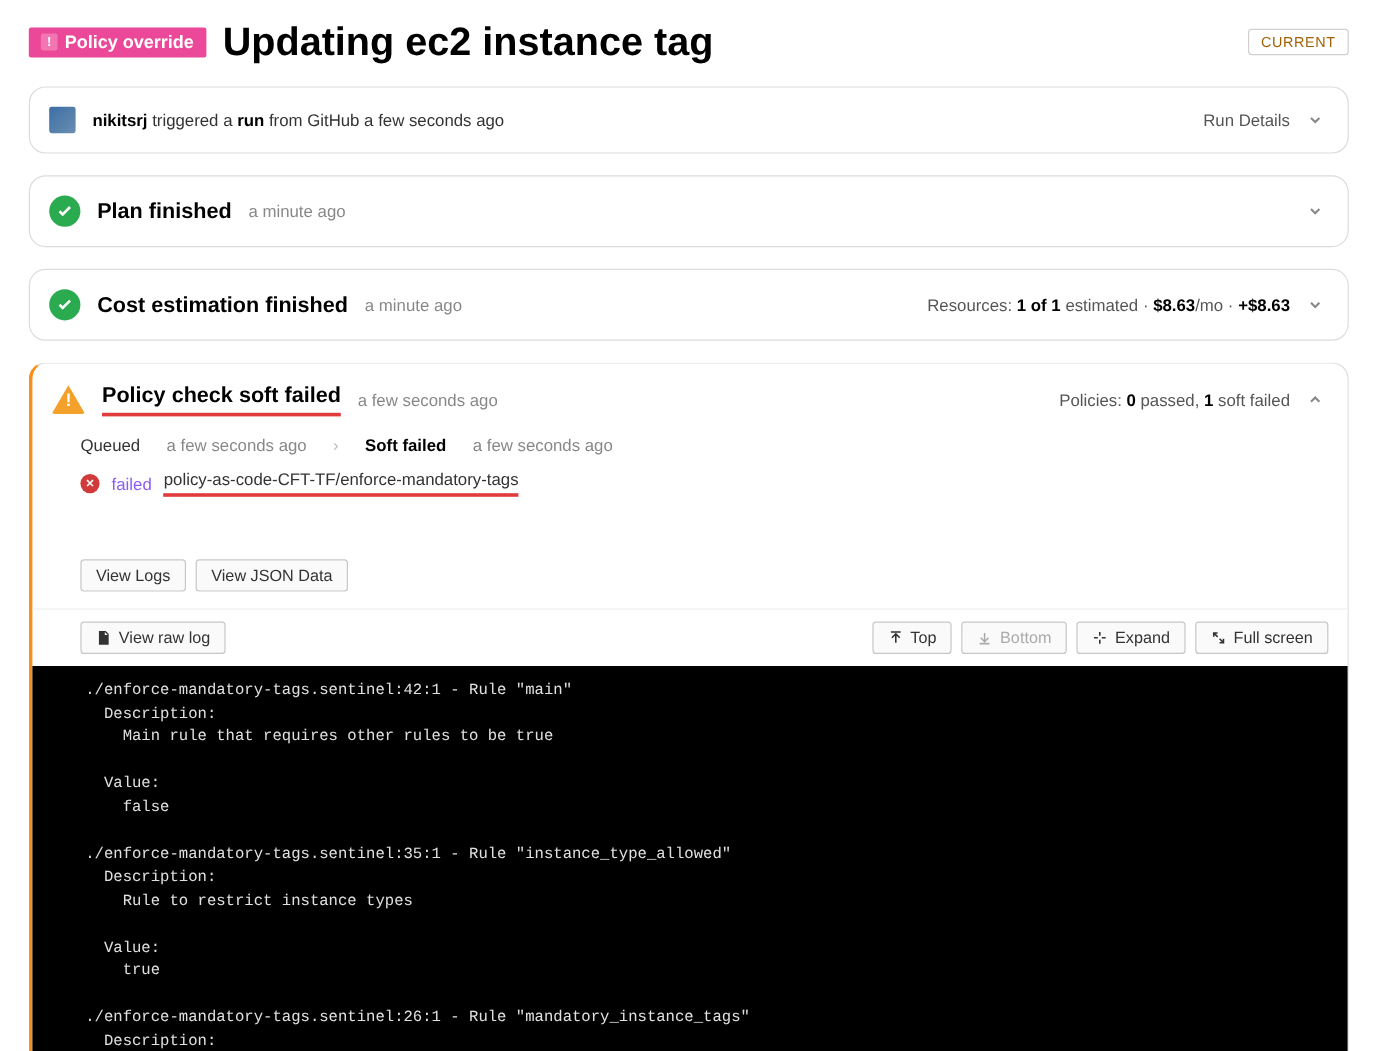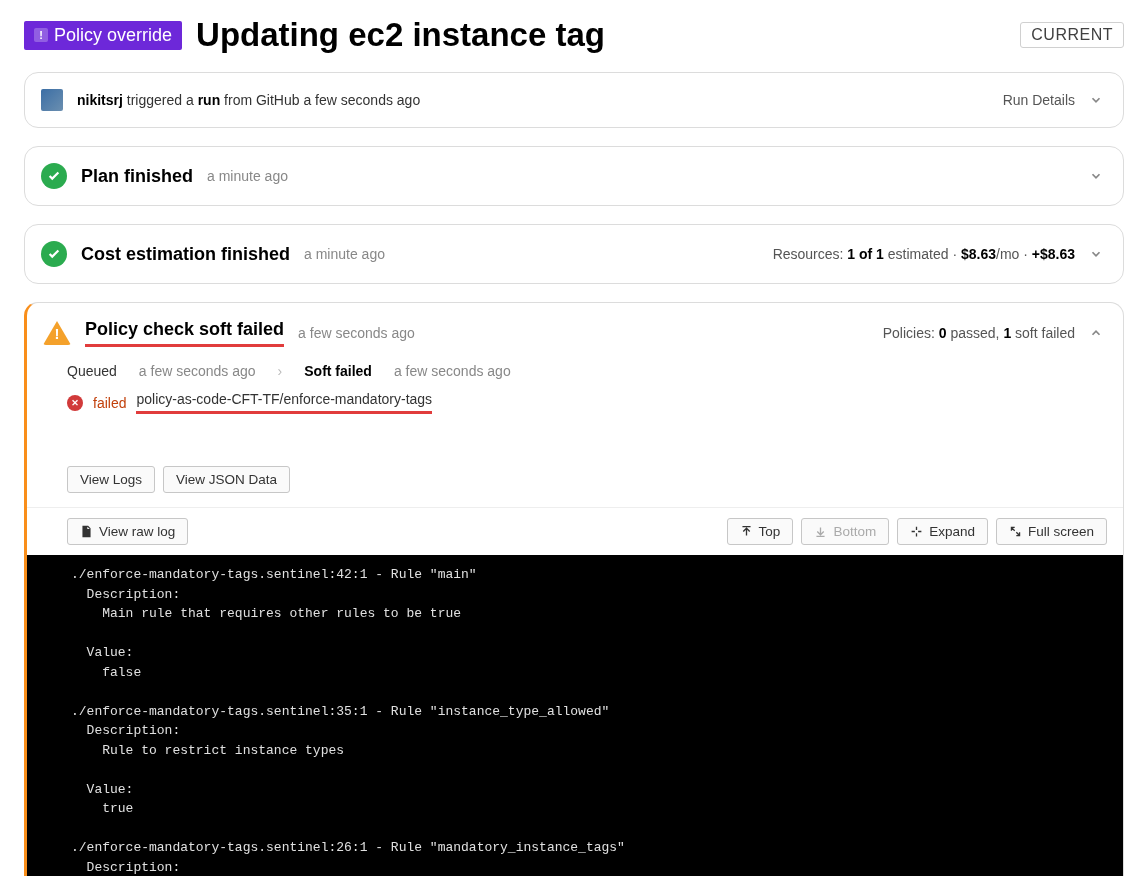--- a/index.html
+++ b/index.html
@@ -1,22 +1,22 @@
 <!DOCTYPE html>
 <html><head>
 <meta charset="utf-8">
 <style>
 * { box-sizing: border-box; margin: 0; padding: 0; }
 body { font-family: -apple-system, BlinkMacSystemFont, "Segoe UI", Helvetica, Arial, sans-serif; background: #fff; color: #333; font-size: 14px; }
 .wrap { padding: 16px 24px; }
 .header { display: flex; align-items: center; gap: 14px; margin-bottom: 18px; }
-.badge-override { background: #6d28d9; color: #fff; padding: 4px 10px; font-size: 18px; border-radius: 2px; font-weight: 400; display: inline-flex; align-items: center; gap: 6px; }
+.badge-override { background: #ec4899; color: #fff; padding: 4px 10px; font-size: 15px; border-radius: 2px; font-weight: 700; display: inline-flex; align-items: center; gap: 6px; }
 .badge-override::before { content: "!"; font-weight: 700; background: rgba(255,255,255,.25); width: 14px; height: 14px; border-radius: 2px; display: inline-flex; align-items: center; justify-content: center; font-size: 11px; }
 .page-title { font-size: 33px; font-weight: 700; color: #000; flex: 1; }
-.current-badge { border: 1px solid #d0d0d0; border-radius: 3px; padding: 3px 10px; font-size: 16px; color: #404040; letter-spacing: .5px; }
+.current-badge { border: 1px solid #d0d0d0; border-radius: 3px; padding: 3px 10px; font-size: 12px; color: #a16207; letter-spacing: .5px; }
 .card { border: 1px solid #dcdcdc; border-radius: 14px; margin-bottom: 18px; background: #fff; position: relative; }
 .card.policy-card { border-left: 3px solid #f98e1a; }
 .card-head { display: flex; align-items: center; padding: 16px 20px 16px 16px; gap: 14px; }
 .avatar { width: 22px; height: 22px; background: linear-gradient(135deg,#3b6ea5,#6b8fb0); border-radius: 2px; flex-shrink: 0; }
 .trigger-text { flex: 1; }
 .trigger-text .user { font-weight: 600; color: #000; }
 .trigger-text .action { font-weight: 600; color: #000; }
 .run-details { color: #555; font-size: 14px; }
 .chev { width: 14px; height: 14px; color: #888; }
 .status-ico { width: 26px; height: 26px; border-radius: 50%; display: inline-flex; align-items: center; justify-content: center; flex-shrink: 0; }
@@ -29,21 +29,21 @@
 .card-title { font-size: 18px; font-weight: 700; color: #000; }
 .ts { color: #888; font-size: 14px; }
 .res-summary { color: #555; }
 .res-summary .num { font-weight: 700; color: #000; }
 .underline-red { border-bottom: 3px solid #e13c3c; padding-bottom: 4px; display: inline-block; }
 .policy-sub { padding: 0 20px 12px 40px; display: flex; align-items: center; gap: 22px; color: #555; }
 .policy-sub .q { font-weight: 500; color: #333; }
 .policy-sub .sep { color: #bbb; }
 .policy-sub .sf { font-weight: 600; color: #000; }
 .policy-failed-row { padding: 0 20px 12px 40px; display: flex; align-items: center; gap: 10px; }
-.failed-txt { color: #c2410c; }
+.failed-txt { color: #8b5cf6; }
 .policy-name { font-weight: 500; color: #333; text-align: right; }
 .btn-row { padding: 0 20px 14px 40px; display: flex; gap: 8px; margin-top: 40px; }
 .btn { border: 1px solid #c7c7c7; background: #fafafa; border-radius: 3px; padding: 5px 12px; font-size: 13.5px; color: #333; cursor: pointer; display: inline-flex; align-items: center; gap: 6px; }
 .btn.dis { color: #aaa; }
 .log-toolbar { padding: 10px 16px 10px 40px; display: flex; align-items: center; gap: 8px; border-top: 1px solid #eee; }
 .log-toolbar .spacer { flex: 1; }
 .icon-sm { width: 13px; height: 13px; }
 .terminal { background: #000; color: #e0e0e0; font-family: "SFMono-Regular", Consolas, "Liberation Mono", Menlo, monospace; font-size: 13px; line-height: 1.5; padding: 10px 20px 20px 44px; white-space: pre; overflow: hidden; }
 .terminal .hl1 { border-bottom: 4px solid #e13c3c; display: inline-block; padding-bottom: 1px; text-align: right; }
 </style>

